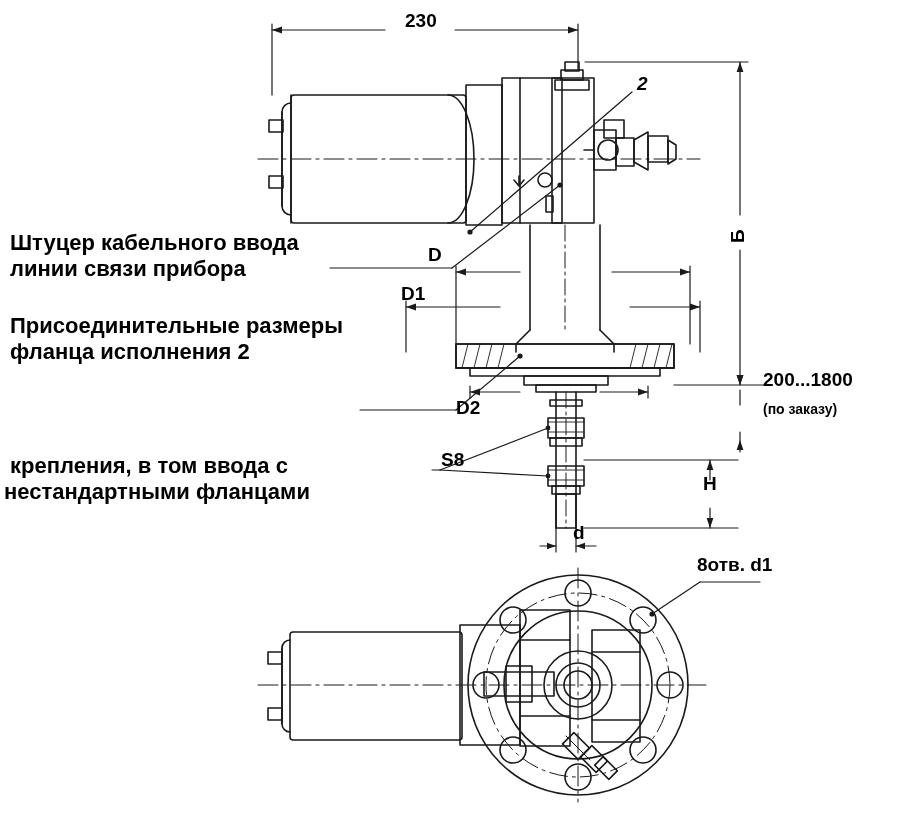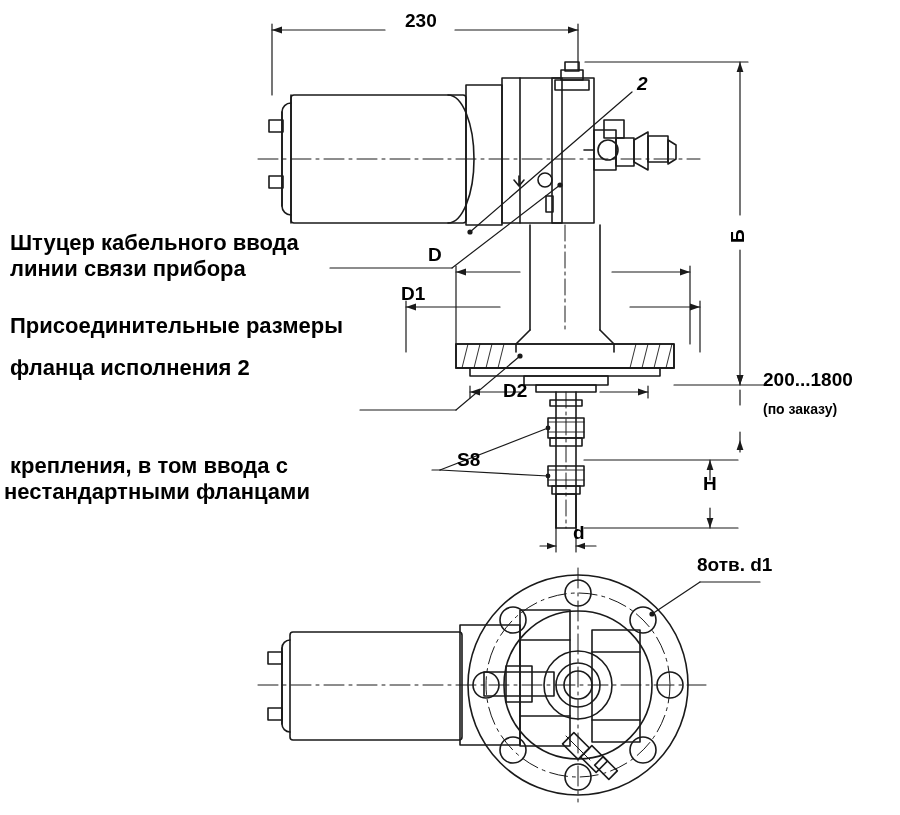--- a/index.html
+++ b/index.html
@@ -251,32 +251,32 @@
 </svg>
 
 <div class="lbl dim" style="left:405px;top:9px;">230</div>
 
 <div class="lbl ital" style="left:637px;top:72px;">2</div>
 
 <div class="lbl dim vert" style="left:726px;top:243px;">Б</div>
 
 <div class="lbl dim" style="left:428px;top:243px;">D</div>
 <div class="lbl dim" style="left:401px;top:282px;">D1</div>
-<div class="lbl dim" style="left:456px;top:379px;margin-left:47px;">D2</div>
-<div class="lbl dim" style="left:457px;top:448px;text-align:right;">S8</div>
+<div class="lbl dim" style="left:456px;top:396px;">D2</div>
+<div class="lbl dim" style="left:441px;top:448px;text-align:right;">S8</div>
 <div class="lbl dim" style="left:703px;top:472px;">H</div>
 <div class="lbl dim" style="left:573px;top:521px;">d</div>
 
 <div class="lbl dim" style="left:763px;top:368px;">200...1800</div>
 <div class="lbl dimsm" style="left:763px;top:401px;">(по заказу)</div>
 
 <div class="lbl dim" style="left:697px;top:553px;">8отв. d1</div>
 
 <div class="lbl note" style="left:10px;top:230px;">Штуцер кабельного ввода</div>
 <div class="lbl note" style="left:10px;top:313px;">Присоединительные размеры</div>
 
 <div class="lbl note" style="left:10px;top:256px;">линии связи прибора</div>
-<div class="lbl note" style="left:10px;top:339px;margin-top:16px;">фланца исполнения 2</div>
+<div class="lbl note" style="left:10px;top:339px;">фланца исполнения 2</div>
 
 <div class="lbl note" style="left:10px;top:453px;">крепления, в том ввода с</div>
 <div class="lbl note" style="left:4px;top:479px;">нестандартными фланцами</div>
 
 </div>
 
 </body></html>

